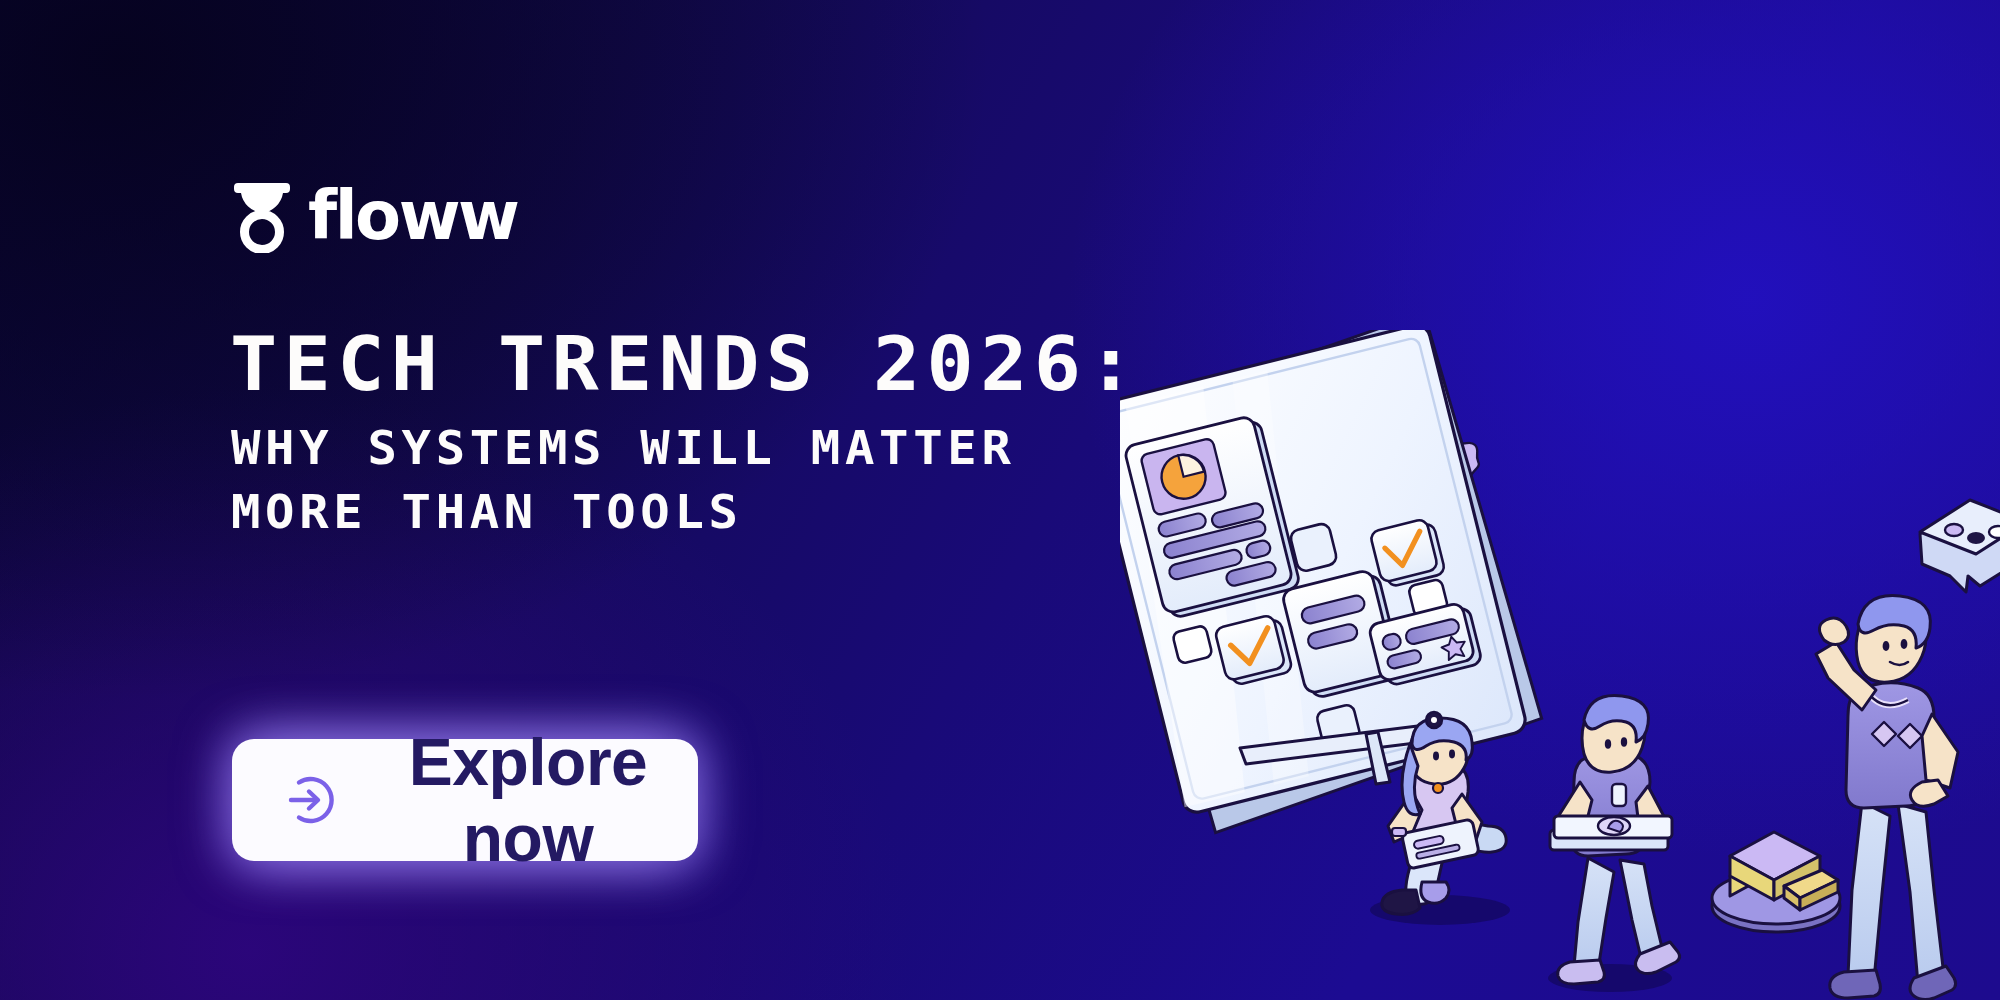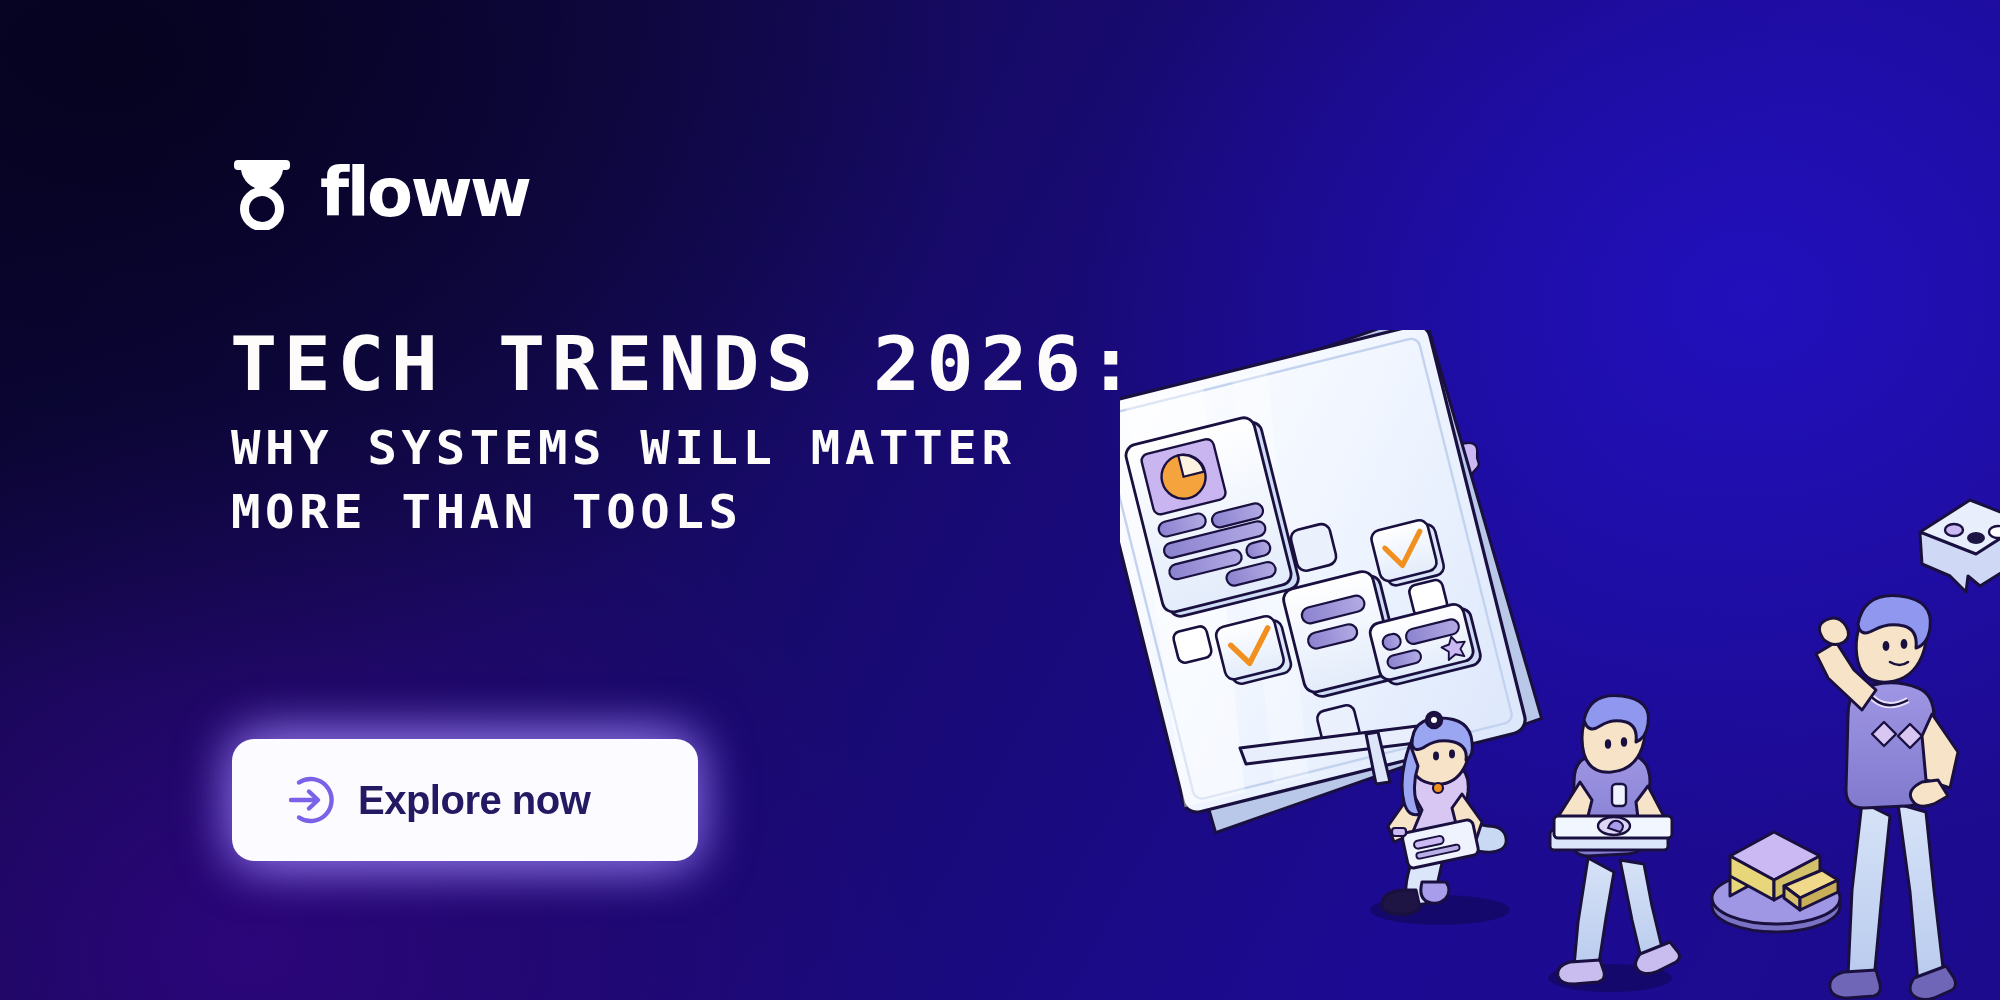--- a/index.html
+++ b/index.html
@@ -16,21 +16,21 @@
   .bg-vignette{
     position:absolute; inset:0;
     background:radial-gradient(ellipse 1500px 1100px at 120px 60px, rgba(5,2,28,0.88) 0%, rgba(5,2,28,0) 58%);
     pointer-events:none;
   }
 
   
   .content{ position:absolute; left:232px; top:0; width:1000px; height:1000px; }
 
   
-  .logo{ position:absolute; left:0; top:156px; display:flex; align-items:center; gap:28px; }
+  .logo{ position:absolute; left:0; top:179px; display:flex; align-items:center; gap:16px; }
   .logo-mark{ width:60px; height:74px; display:block; }
   .logo-word{
     font-family:"DejaVu Sans", sans-serif;
     font-size:67px; font-weight:bold; color:#ffffff;
     letter-spacing:-2.5px; line-height:1;
   }
 
   
   .techno{
     font-family:"DejaVu Sans Mono", monospace;
@@ -63,21 +63,21 @@
     position:absolute; left:24px; top:22px;
     width:466px; height:122px;
     background:#fcfbff; border:none; border-radius:22px;
     display:flex; align-items:center; gap:24px;
     padding-left:52px; cursor:pointer;
     box-shadow:0 0 46px 10px rgba(150,120,255,.55);
   }
   .cta-icon{ width:50px; height:50px; flex:none; display:block; }
   .cta-label{
     font-family:"Liberation Sans", sans-serif;
-    font-size:40px; font-weight:bold; color:#241a63; letter-spacing:-.5px;
+    font-size:66px; font-weight:bold; color:#241a63; letter-spacing:-.5px;
   }
 
   
   .illo{ position:absolute; left:1120px; top:330px; width:900px; height:680px; }
   .illo svg{ display:block; }
 </style>
 </head>
 <body>
 
 <div class="banner">

